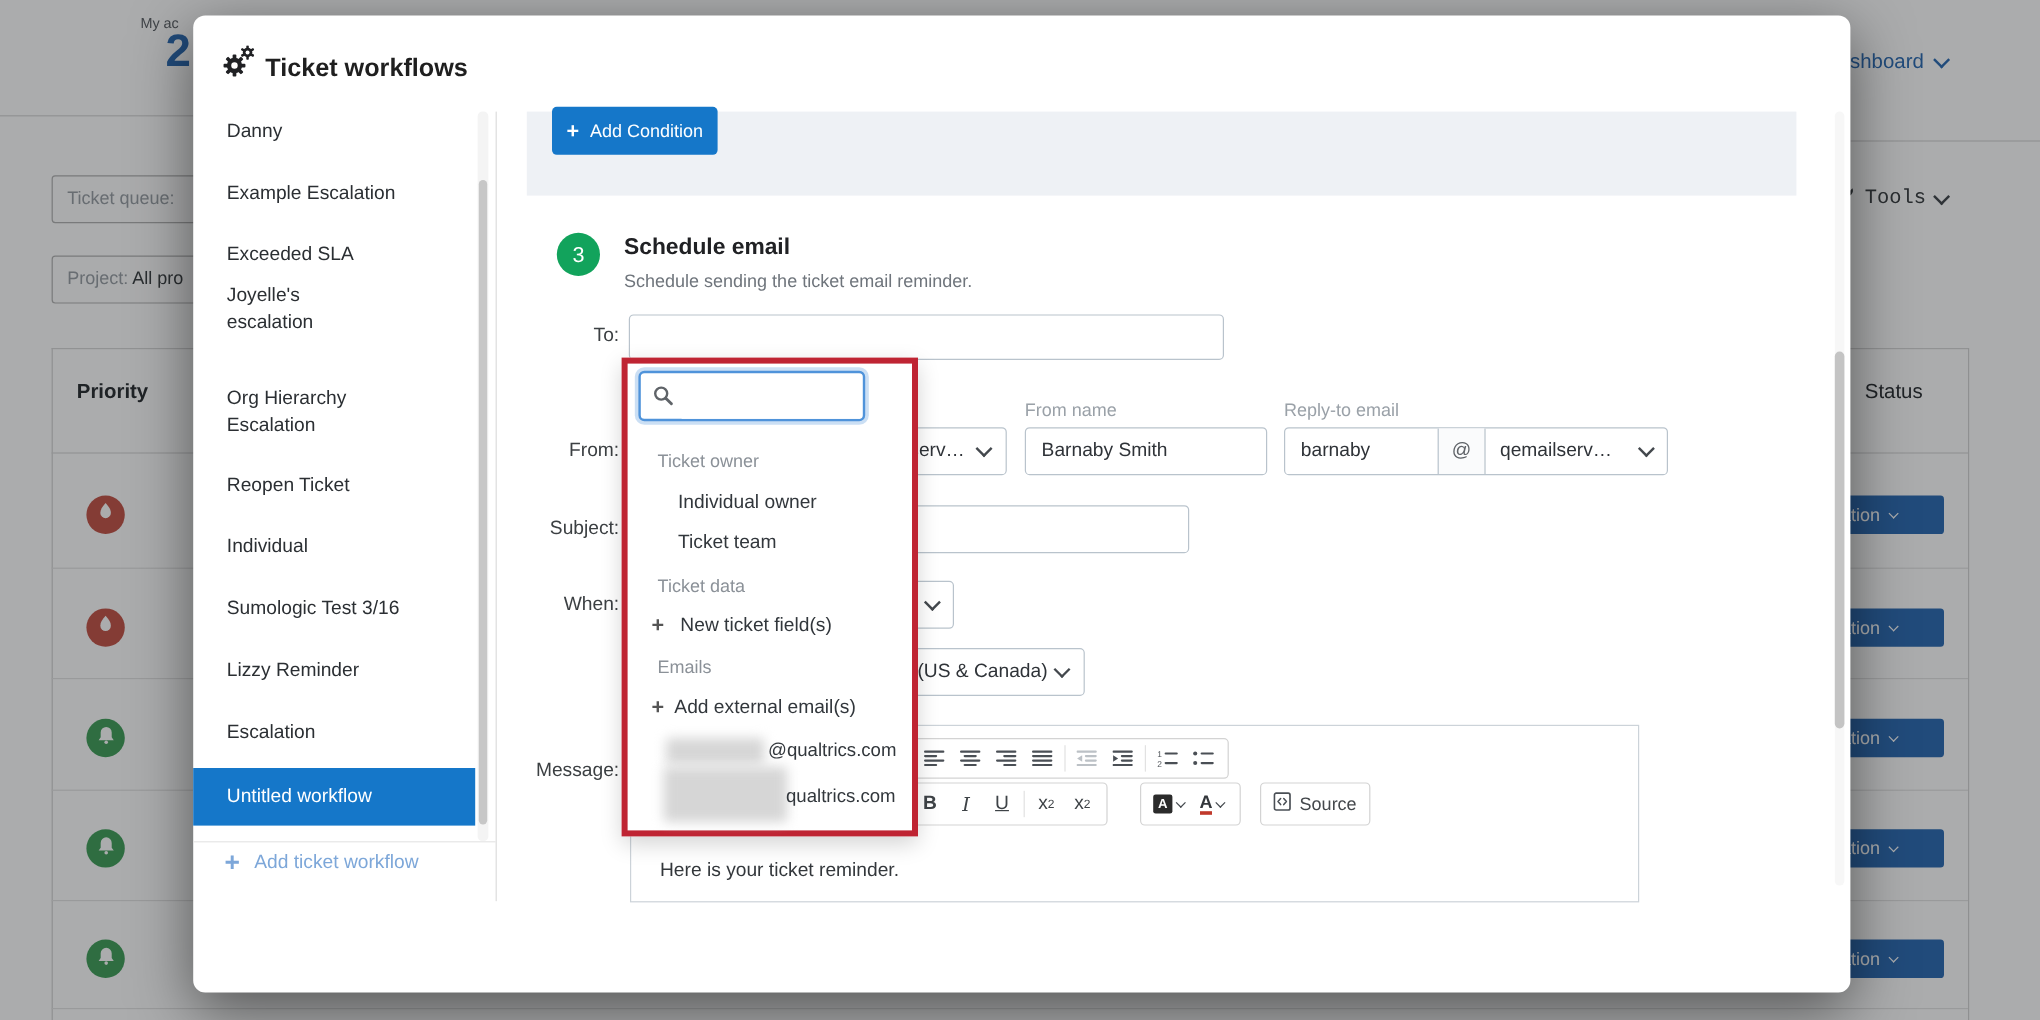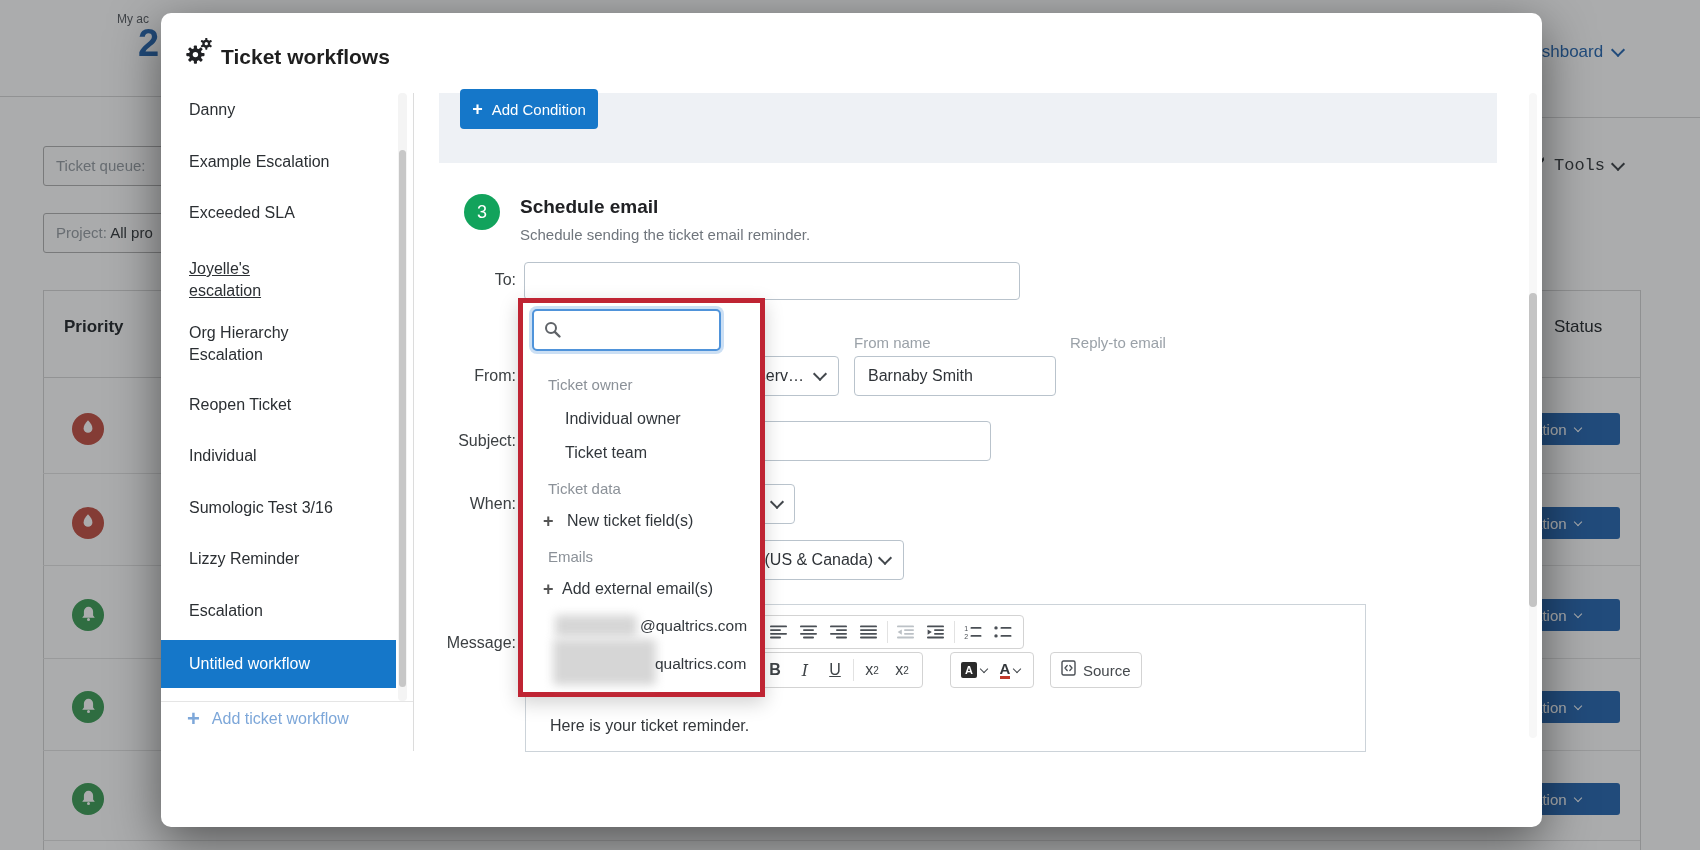--- a/index.html
+++ b/index.html
@@ -189,21 +189,21 @@
         </g>
       </g>
         </svg>
     </span>
     <div class="abs" style="left:60px;top:32px;font-size:21px;font-weight:600;color:#1f1f1f;">Ticket workflows</div>
 
     <div class="vline" style="left:252px;top:80px;height:658px;background:#dcdcdc;"></div>
     <div class="sb-item" style="top:85px;">Danny</div>
     <div class="sb-item" style="top:137px;">Example Escalation</div>
     <div class="sb-item" style="top:188px;">Exceeded SLA</div>
-    <div class="sb-item two" style="top:245px;width:120px;text-decoration:underline;">Joyelle's escalation</div>
+    <div class="sb-item two" style="top:223px;width:120px;">Joyelle's escalation</div>
     <div class="sb-item two" style="top:309px;width:150px;">Org Hierarchy Escalation</div>
     <div class="sb-item" style="top:380px;">Reopen Ticket</div>
     <div class="sb-item" style="top:431px;">Individual</div>
     <div class="sb-item" style="top:483px;">Sumologic Test 3/16</div>
     <div class="sb-item" style="top:534px;">Lizzy Reminder</div>
     <div class="sb-item" style="top:586px;">Escalation</div>
     <div class="sb-sel">Untitled workflow</div>
 
     <div class="scrolltrack" style="left:237px;top:80px;width:9px;height:608px;"></div>
     <div class="scrollthumb" style="left:238px;top:137px;width:7px;height:537px;"></div>
@@ -236,20 +236,33 @@
     <input class="inp" style="left: 363px; top: 249px; width: 496px; height: 38px;" value="">
     <div class="inp" style="left:479px;top:343px;width:199px;height:40px;display:flex;align-items:center;justify-content:flex-end;padding-right:34px;">
       <span class="seltext">qemailserv…</span>
       <span class="chev selchev"></span>
     </div>
     <div class="slabel" style="left:693px;top:322px;">From name</div>
     <div class="inp" style="left:693px;top:343px;width:202px;height:40px;">
       <span class="seltext" style="padding-left:13px;display:inline-block;">Barnaby Smith</span>
     </div>
     <div class="slabel" style="left:909px;top:322px;">Reply-to email</div>
+    <div class="inp" style="left:909px;top:343px;width:320px;height:40px;display:flex;">
+      <div style="width:127px;box-sizing:border-box;">
+        <span class="seltext" style="padding-left:13px;display:inline-block;">barnaby</span>
+      </div>
+      <div style="width:40px;box-sizing:border-box;border-left:1px solid #b9c3cc;border-right:1px solid #b9c3cc;background:#fafbfc;
+                  display:flex;align-items:center;justify-content:center;">
+        <span style="font-size:16px;color:#5f6368;">@</span>
+      </div>
+      <div style="flex:1;position:relative;">
+        <span class="seltext" style="padding-left:12px;display:inline-block;">qemailserv…</span>
+        <span class="chev selchev" style="right:12px;"></span>
+      </div>
+    </div>
     <input class="inp" style="left: 479px; top: 408px; width: 351px; height: 40px;" value="">
     <div class="inp" style="left:479px;top:471px;width:155px;height:40px;">
       <span class="chev selchev" style="right:12px;"></span>
     </div>
     <div class="inp" style="left:467px;top:527px;width:276px;height:40px;display:flex;align-items:center;justify-content:flex-end;padding-right:30px;">
       <span class="seltext">(US &amp; Canada)</span>
       <span class="chev selchev"></span>
     </div>
 
     <div class="abs" style="left:364px;top:591px;width:841px;height:148px;border:1px solid #ccd3d9;box-sizing:border-box;background:#fff;">

